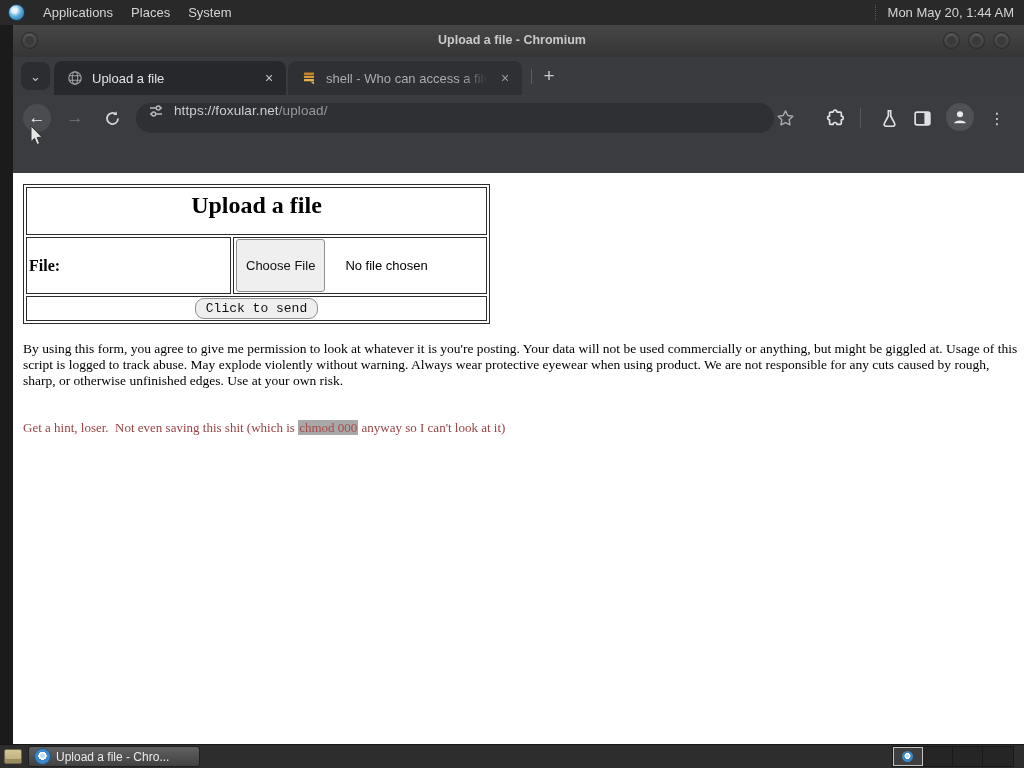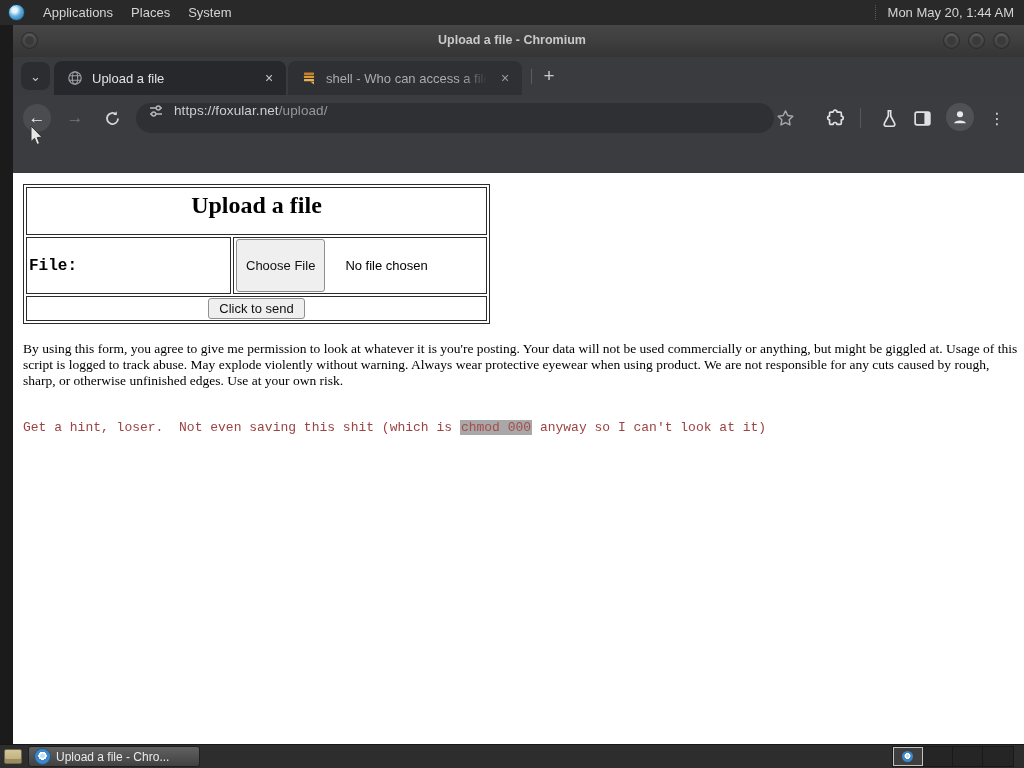--- a/index.html
+++ b/index.html
@@ -82,34 +82,34 @@
   .left-strip { position:absolute; left:0; top:25px; width:13px; height:719px; background:#1b1b1c; z-index:35; }
 
   
   .page { position:absolute; left:13px; top:173px; width:1011px; height:571px; background:#ffffff;
     color:#000; font-family:"Liberation Serif","DejaVu Serif",serif; z-index:20; padding:11px 8px 0 10px; }
   table.upload { border:1px solid #2b2b2b; border-spacing:2px; width:467px; }
   table.upload td { border:1px solid #2b2b2b; padding:1px 2px; }
   .th-cell { text-align:center; vertical-align:top; height:48px; }
   .form-heading { font-size:24px; font-weight:bold; padding-top:3px; }
   .cell-label { width:205px; font-size:16px; }
-  .file-label { font-weight:bold;font-family:Liberation Mono, monospace; }
+  .file-label { font-weight:bold; }
   td.file-widget { vertical-align:top; padding-top:5px; height:40px; }
   .choose-btn { font-family:"Liberation Sans","DejaVu Sans",sans-serif; font-size:13px;
     background:#efefef; border:1px solid #8f8f8f; border-radius:3px; padding:18px 9px; color:#111; }
   .no-file { font-family:"Liberation Sans","DejaVu Sans",sans-serif; font-size:13px; margin-left:20px; }
   .pw-label { font-weight:bold; font-size:16px; line-height:1.1; }
   .pw-note { font-size:15px; line-height:1.15; }
   td.pw-widget { height:40px; vertical-align:middle; }
   .pw-input { width:186px; height:19px; border:1px solid #7a7a7a; background:#fff; margin-left:1px; }
   td.send-row { text-align:center; height:24px; }
-  .send-btn { font-family:Liberation Sans, sans-serif; font-size:13px;
-    background:#efefef; border:1px solid #8f8f8f; border-radius:3px; padding:2px 10px; color:#111; }
+  .send-btn { font-family:Liberation Mono, monospace; font-size:13px;
+    background:#efefef; border:1px solid #8f8f8f; border-radius:9px; padding:2px 10px; color:#111; }
   .disclaimer { margin-top:17px; font-size:13.5px; line-height:1.2; width:995px; }
-  .hint-line { margin-top:30px; font-family:Liberation Mono, monospace;
+  .hint-line { margin-top:30px; font-family:Liberation Serif, serif;
     font-size:13px; color:#9c4343; white-space:pre-wrap; }
   .hint-code { background:#a8a8a8; color:#a84b4b; padding:0 1px; }
 
   
   .taskbar { position:absolute; left:0; top:744px; width:1024px; height:24px; background:#2d2d2d;
     border-top:1px solid #171717; z-index:60; display:flex; align-items:center; }
   .show-desktop { width:18px; height:15px; margin:0 6px 0 4px; border:1px solid #6e6650;
     background:linear-gradient(#d5c697,#b7a977); border-radius:2px;
     box-shadow:inset 0 -4px 0 #9b8d60; }
   .task-btn { width:172px; height:21px; border:1px solid #1f1f1f; border-radius:3px;

